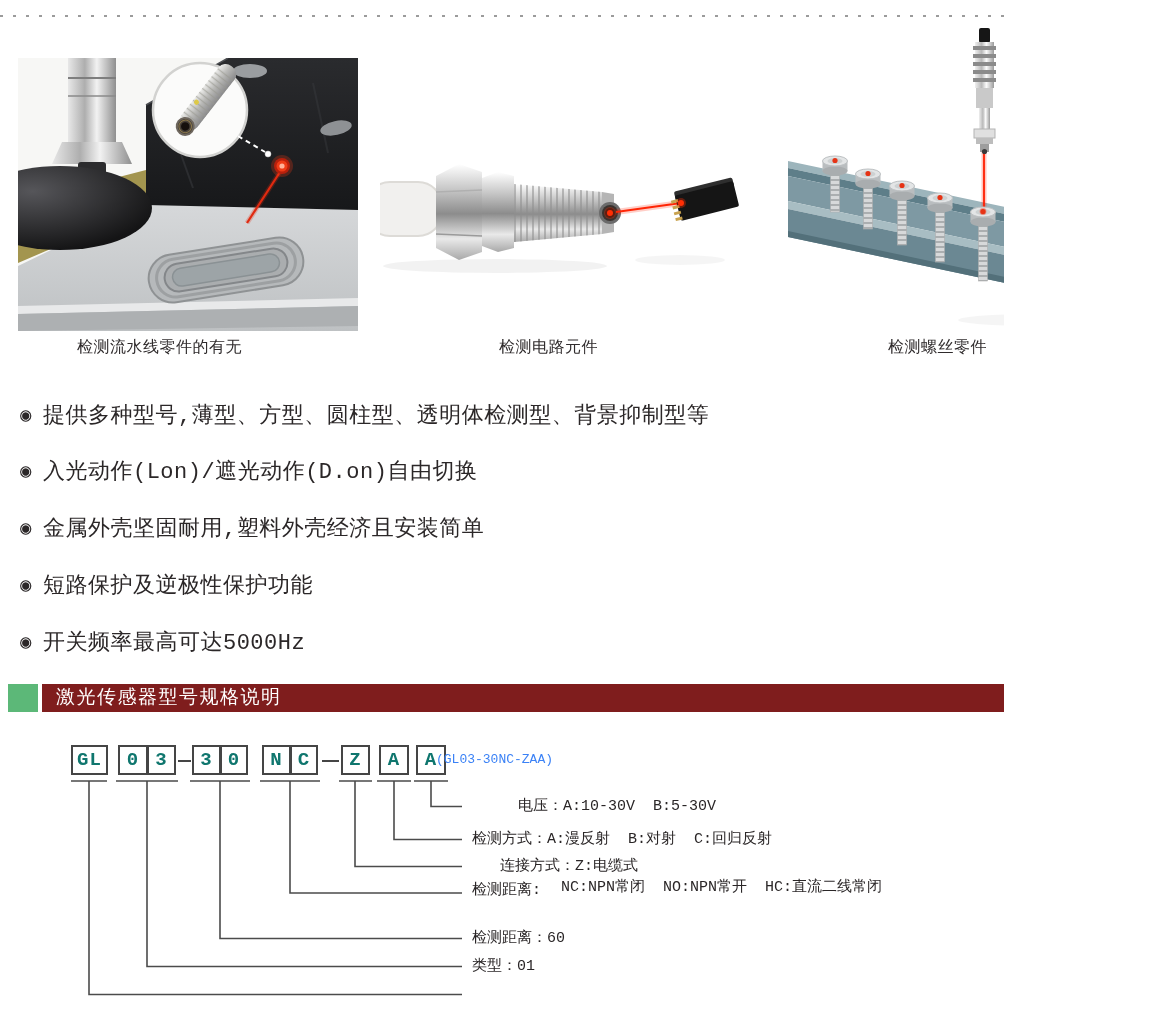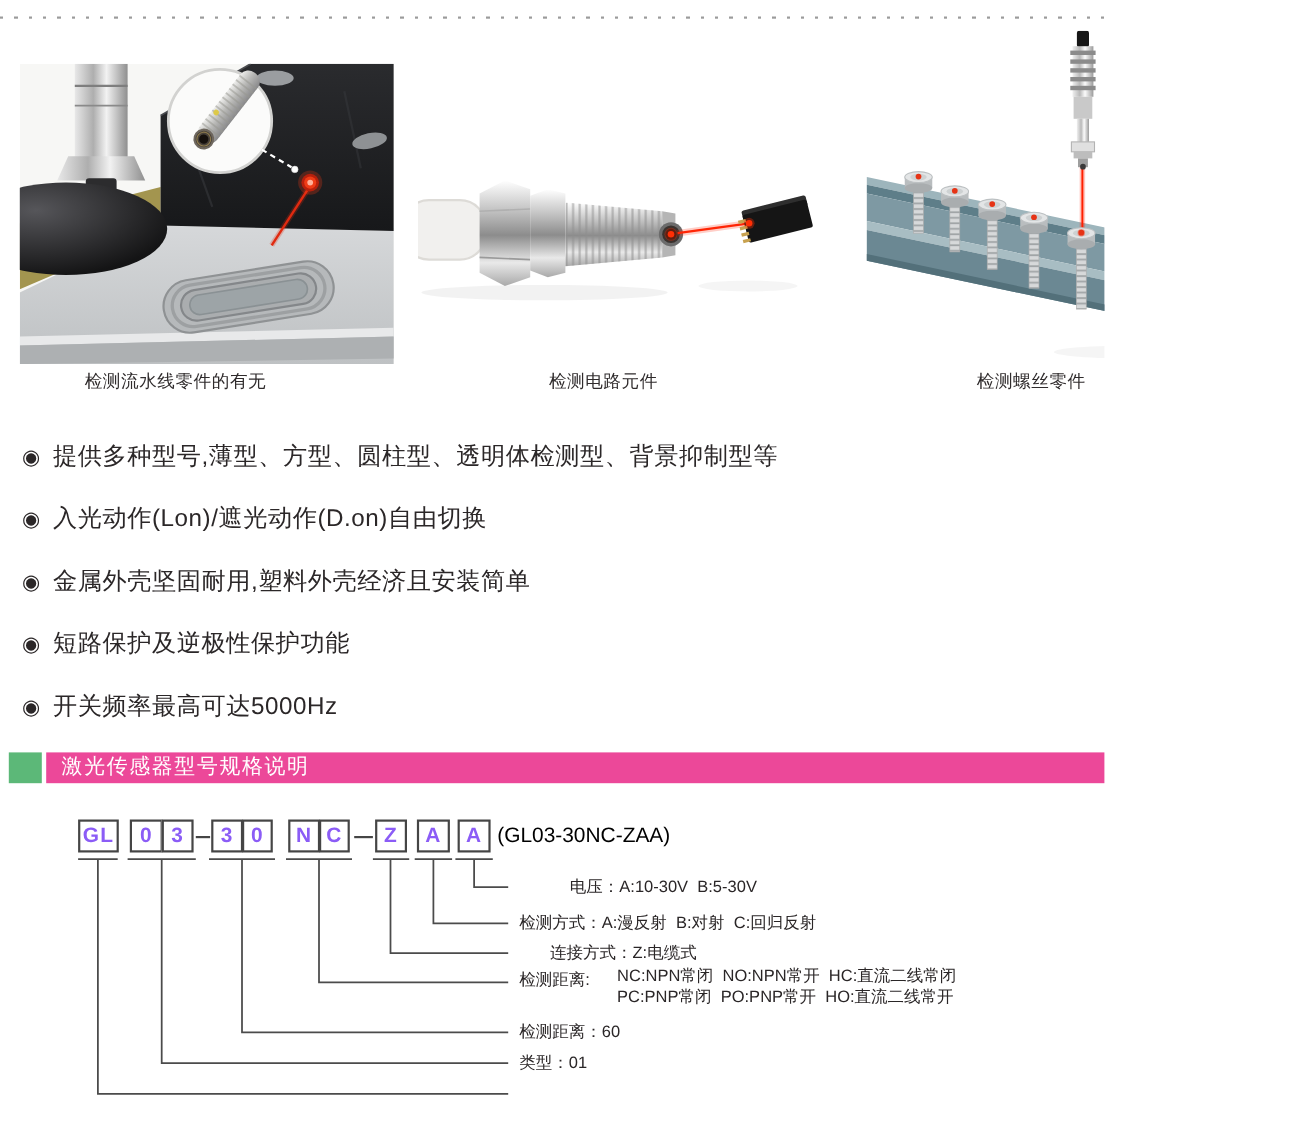--- a/index.html
+++ b/index.html
@@ -1,39 +1,39 @@
 <!DOCTYPE html>
 <html><head>
 <meta charset="utf-8">
 <style>
   html,body{margin:0;padding:0;background:#fff;}
   .page{position:relative;width:1004px;height:1021px;background:#ffffff;overflow:hidden;
-        font-family:Liberation Sans, sans-serif;color:#2b2728;}
+        font-family:Liberation Mono, monospace;color:#2b2728;}
   .dotted{position:absolute;left:0;top:15px;width:1172px;height:2px;
           background:repeating-linear-gradient(90deg,#9b9b9b 0 3px,transparent 3px 13px);}
   .photo{position:absolute;margin:0;padding:0;}
   .ph1{left:18px;top:58px;width:340px;height:273px;}
   .ph2{left:380px;top:152px;width:370px;height:130px;}
   .ph3{left:783px;top:28px;width:330px;height:305px;}
   .caption{position:absolute;top:337px;font-size:16px;color:#2f2b2c;font-weight:500;letter-spacing:.5px;white-space:pre;}
   .cap1{left:77px;} .cap2{left:499px;} .cap3{left:888px;}
   .feat{position:absolute;left:20px;display:flex;align-items:center;gap:11px;
         font-size:22px;font-weight:500;letter-spacing:.5px;color:#2b2728;white-space:pre;}
   .f0{top:400px;} .f1{top:456px;} .f2{top:513px;} .f3{top:570px;} .f4{top:627px;}
   .mark{font-size:19px;line-height:1;position:relative;top:1px;}
   .sec-accent{position:absolute;left:8px;top:684px;width:30px;height:28px;background:#5cb878;}
-  .sec-bar{position:absolute;left:42px;top:684px;width:1108px;height:28px;background:#ec4899;}
+  .sec-bar{position:absolute;left:42px;top:684px;width:1108px;height:28px;background:#7f1d1d;}
   .sec-title{display:block;padding-left:14px;line-height:28px;font-size:19px;letter-spacing:1.5px;
              color:#ffffff;font-weight:500;white-space:pre;}
   .mbox{position:absolute;top:745px;height:26px;border:2px solid #454545;background:#fff;
         display:flex;align-items:center;justify-content:center;
-        font-size:19px;font-weight:600;color:#8b5cf6;letter-spacing:1px;}
+        font-size:19px;font-weight:600;color:#0f766e;letter-spacing:1px;}
   .mdash{position:absolute;top:760px;height:2px;background:#454545;}
-  .mcode{position:absolute;left:452px;top:745px;height:30px;line-height:30px;
-         font-size:19px;font-weight:500;color:#000000;white-space:pre;}
+  .mcode{position:absolute;left:436px;top:745px;height:30px;line-height:30px;
+         font-size:13px;font-weight:500;color:#3b82f6;white-space:pre;}
   .connector-svg{position:absolute;left:0;top:735px;width:1172px;height:280px;}
   .lab{position:absolute;font-size:15px;font-weight:500;color:#2a2627;line-height:19px;white-space:pre;}
   .l0{left:472px;top:797px;margin-left:46px;} .l1{left:472px;top:830px;} .l2{left:472px;top:857px;margin-left:28px;}
   .l3p{left:472px;top:881px;} .l3a{left:561px;top:878px;} .l3b{left:561px;top:897px;}
   .l4{left:472px;top:929px;} .l5{left:472px;top:957px;} .l6{left:472px;top:985px;margin-top:45px;}
 </style>
 </head>
 <body>
 
 <div class="page">
@@ -308,18 +308,17 @@
       <path d="M377 46 H411 M394 46 V104.5 H462"></path>
       <path d="M414 46 H448 M431 46 V71.5 H462"></path>
     </g>
   </svg>
 
   <span class="lab l0">电压：A:10-30V  B:5-30V</span>
   <span class="lab l1">检测方式：A:漫反射  B:对射  C:回归反射</span>
   <span class="lab l2">连接方式：Z:电缆式</span>
   <span class="lab l3p">检测距离:</span>
   <span class="lab l3a">NC:NPN常闭  NO:NPN常开  HC:直流二线常闭</span>
-  <span class="lab l3b">PC:PNP常闭  PO:PNP常开  HO:直流二线常开</span>
   <span class="lab l4">检测距离：60</span>
   <span class="lab l5">类型：01</span>
   <span class="lab l6">GI：激光传感器</span>
 
 </div>
 
 </body></html>

